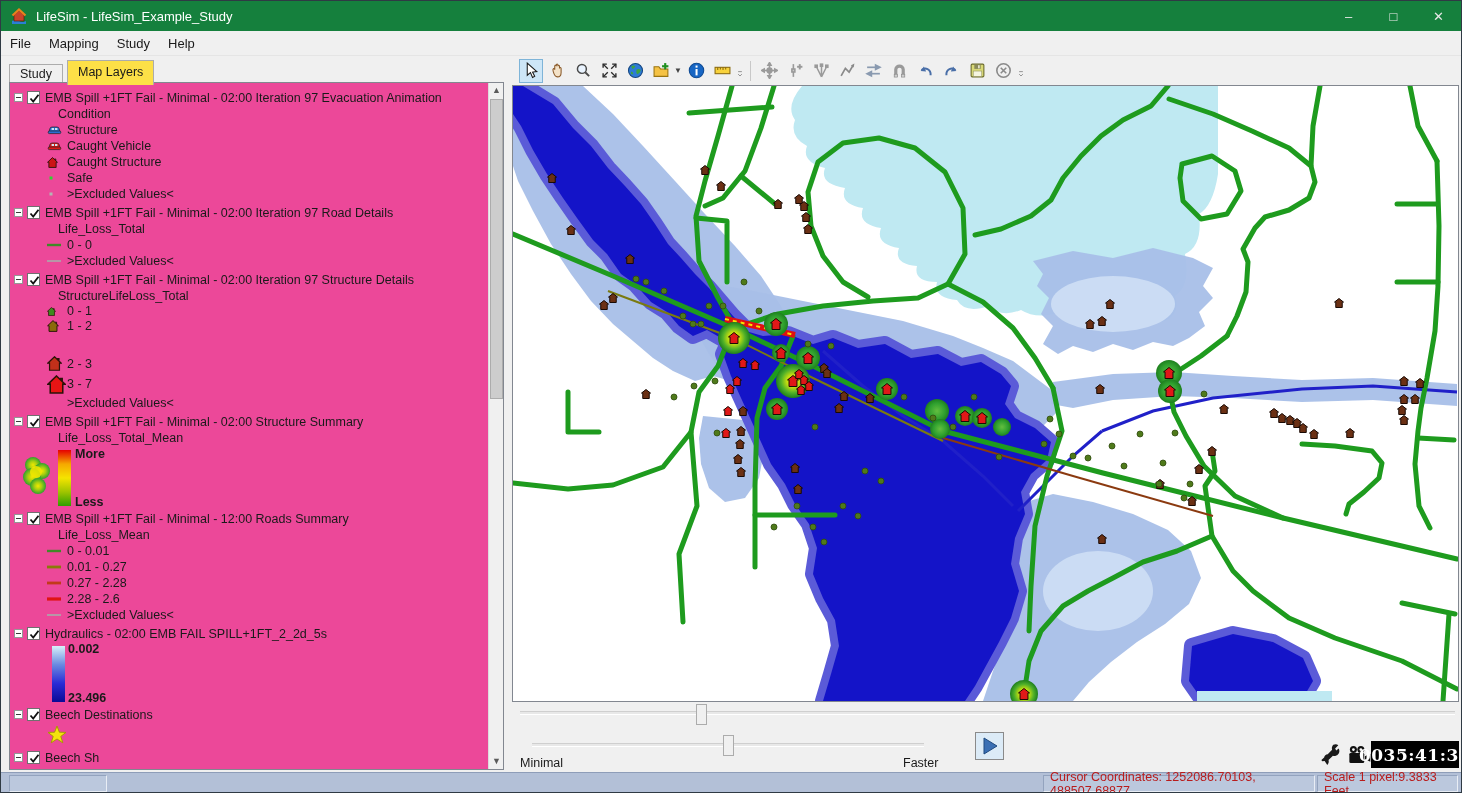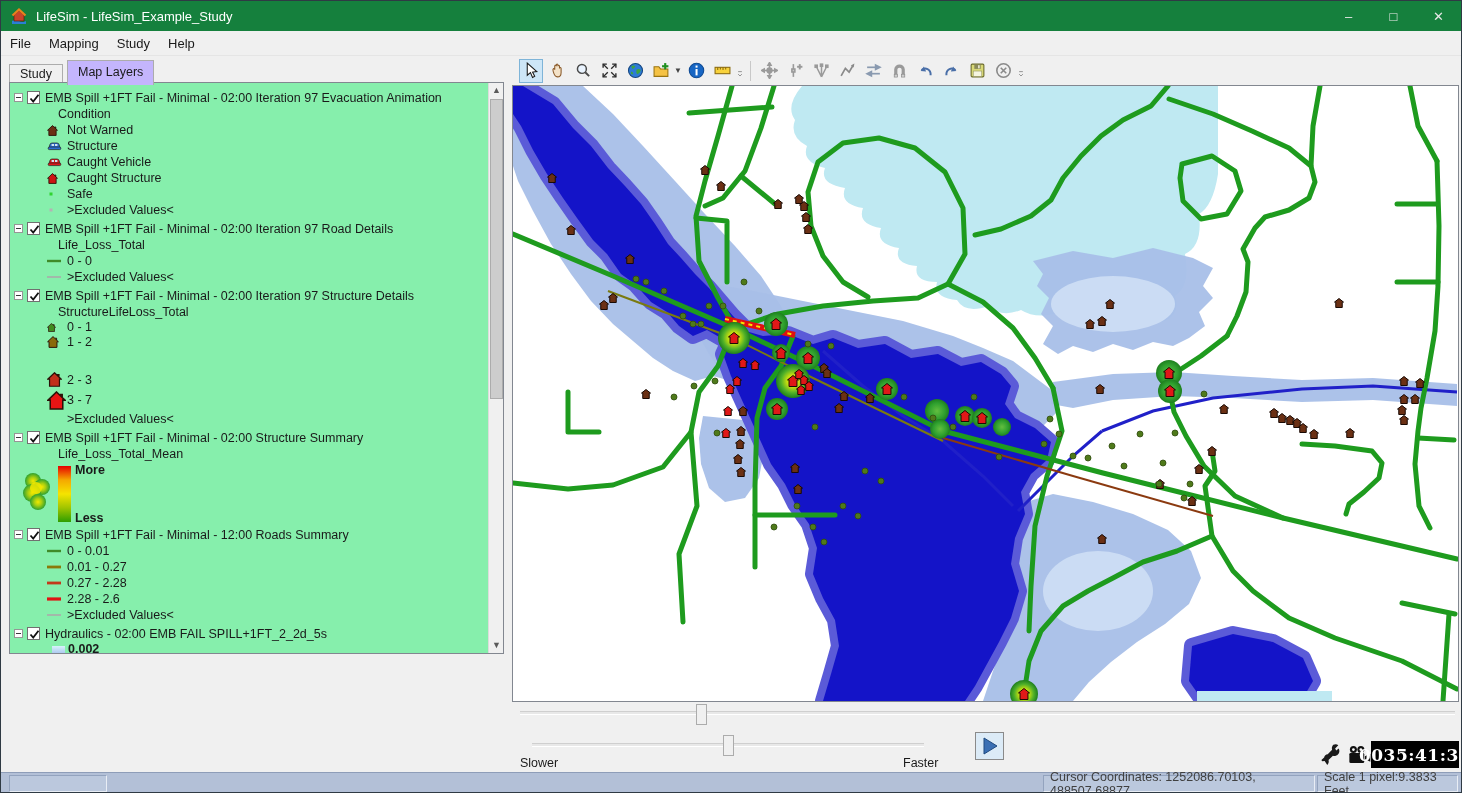--- a/index.html
+++ b/index.html
@@ -9,23 +9,23 @@
   #titlebar{position:absolute;left:0;top:0;width:100%;height:30px;background:#15803d;display:flex;align-items:center;color:#fff;font-size:13px;}
   #titlebar .ticon{width:18px;height:18px;margin:0 8px 0 9px;}
   #wincontrols{margin-left:auto;display:flex;height:100%;}
   .wbtn{width:45px;height:100%;display:flex;align-items:center;justify-content:center;color:#E8E8E8;font-size:13px;}
   
   #menubar{position:absolute;left:0;top:30px;width:100%;height:25px;background:#F0F0F0;display:flex;align-items:center;font-size:13px;color:#1a1a1a;border-bottom:1px solid #E5E5E5;}
   .menuitem{padding:12px 9px;}
   
   #tabstrip{position:absolute;left:0;top:55px;width:511px;height:29px;}
   .tab{position:absolute;bottom:0;height:21px;padding:2px 10px;font-size:12.5px;background:#F0F0F0;border:1px solid #ACACAC;border-bottom:none;color:#1a1a1a;}
-  .tab.active{height:25px;background:#c4b5fd;z-index:2;padding-top:4px;}
+  .tab.active{height:25px;background:#fde047;z-index:2;padding-top:4px;}
   
-  #treepanel{position:absolute;left:8px;top:81px;width:495px;height:572px;background:#86efac;border:1px solid #828790;overflow:hidden;}
+  #treepanel{position:absolute;left:8px;top:81px;width:495px;height:688px;background:#ec4899;border:1px solid #828790;overflow:hidden;}
   #treescroll{position:absolute;right:0;top:0;width:15px;height:100%;background:#F0F0F0;border-left:1px solid #DCDCDC;}
   #treescroll .chev{position:absolute;left:0;width:15px;height:15px;color:#5A5A5A;font-size:9px;text-align:center;line-height:15px;}
   #treescroll .thumb{position:absolute;left:1px;top:16px;width:13px;height:300px;background:#CDCDCD;}
   #tree{position:absolute;left:2px;top:4px;right:16px;font-size:12.5px;color:#1a1a1a;}
   .lrow{display:flex;align-items:center;height:17px;margin-top:2px;}
   .expbox{width:9px;height:9px;border:1px solid #969696;background:#fff;position:relative;margin:0 4px 0 2px;flex:none;}
   .expbox:before{content:"";position:absolute;left:1px;top:3px;width:5px;height:1px;background:#3a3a3a;}
   .cbox{width:13px;height:13px;border:1px solid #707070;background:#fff;margin-right:5px;flex:none;position:relative;}
   .cbox svg{position:absolute;left:0;top:0;}
   .legrow{display:flex;align-items:center;height:16px;margin-left:35px;}
@@ -45,21 +45,21 @@
   #mapwrap{position:absolute;left:511px;top:84px;width:947px;height:617px;border:1px solid #828790;background:#fff;}
   
   #controls{position:absolute;left:511px;top:701px;width:951px;height:70px;background:#F0F0F0;}
   .track{position:absolute;height:4px;border-top:1px solid #CFCFCF;border-bottom:1px solid #FFFFFF;background:#E8E8E8;}
   .thumb{position:absolute;width:11px;height:21px;background:#F0F0F0;border:1px solid #ACACAC;}
   .sliderlabel{position:absolute;font-size:12.5px;color:#1a1a1a;}
   #playbtn{position:absolute;left:463px;top:30px;width:29px;height:28px;background:#DCEBF7;border:1px solid #8A8A8A;display:flex;align-items:center;justify-content:center;}
   .ctlbtn{position:absolute;width:26px;height:25px;display:flex;align-items:center;justify-content:center;}
   #timebox{position:absolute;left:859px;top:39px;width:88px;height:27px;background:#000;color:#fff;display:flex;align-items:center;justify-content:center;font-family:"DejaVu Serif",serif;font-size:17px;font-weight:bold;letter-spacing:.5px;}
   
-  #statusbar{position:absolute;left:0;top:771px;width:100%;height:22px;background:#B3C0D7;border-top:1px solid #8E9DB8;font-size:12.5px;color:#404040;}
+  #statusbar{position:absolute;left:0;top:771px;width:100%;height:22px;background:#B3C0D7;border-top:1px solid #8E9DB8;font-size:12.5px;color:#b91c1c;}
   .sbox{position:absolute;top:2px;height:17px;border:1px solid;border-color:#93A3BE #E8EDF5 #E8EDF5 #93A3BE;background:#BBC8DD;display:flex;align-items:center;justify-content:center;padding:0 6px;}
 </style>
 </head>
 <body>
 
 <div id="win">
 
   <div id="titlebar">
     <svg class="ticon" viewBox="0 0 18 18">
       <path d="M2,14 Q5,12 9,14 Q13,16 16,14 L16,17 L2,17 Z" fill="#2A7FD4"></path>
@@ -93,28 +93,20 @@
           <span class="cbox">
             <svg width="13" height="13" viewBox="0 0 13 13">
               <path d="M2.5,6.5 L5.2,9.5 L10.5,2.8" fill="none" stroke="#111" stroke-width="1.8"></path>
             </svg>
           </span>
           <span>EMB Spill +1FT Fail - Minimal - 02:00 Iteration 97 Evacuation Animation</span>
         </div>
         <div class="legrow">
           <span class="legico" style="width: 11px;"></span>
           <span>Condition</span>
-        </div>
-        <div class="legrow">
-          <span class="legico">
-            <svg width="11" height="11" viewBox="0 0 10 10">
-              <path d="M5,0.5 L9.5,4.8 L8.3,4.8 L8.3,9.5 L1.7,9.5 L1.7,4.8 L0.5,4.8 Z M6.8,1.8 L8,1.8 L8,3.4" fill="#6B3014" stroke="#2A1208" stroke-width="0.8"></path>
-            </svg>
-          </span>
-          <span>Not Warned</span>
         </div>
         <div class="legrow">
           <span class="legico">
             <svg width="15" height="12" viewBox="0 0 15 12">
               <path d="M2,8 L2.8,4.8 Q3.2,3 5,3 L10,3 Q11.8,3 12.2,4.8 L13,8 Z" fill="#2A6FD4" stroke="#222" stroke-width="0.7"></path>
               <rect x="1.2" y="7" width="12.6" height="2.6" rx="1.2" fill="#2A6FD4" stroke="#222" stroke-width="0.7"></rect>
               <rect x="4.6" y="4" width="2.4" height="2" fill="#cfe2ef"></rect>
               <rect x="8" y="4" width="2.4" height="2" fill="#cfe2ef"></rect>
             </svg>
           </span>
@@ -266,20 +258,24 @@
           <div class="gradlabel" style="left:23px;top:47px">Less</div>
         </div>
         <div class="lrow">
           <span class="expbox"></span>
           <span class="cbox">
             <svg width="13" height="13" viewBox="0 0 13 13">
               <path d="M2.5,6.5 L5.2,9.5 L10.5,2.8" fill="none" stroke="#111" stroke-width="1.8"></path>
             </svg>
           </span>
           <span>EMB Spill +1FT Fail - Minimal - 12:00 Roads Summary</span>
+        </div>
+        <div class="legrow">
+          <span class="legico" style="width: 11px;"></span>
+          <span>Life_Loss_Mean</span>
         </div>
         <div class="legrow">
           <span class="legico">
             <svg width="16" height="6">
               <line x1="0" y1="3" x2="14" y2="3" stroke="#3F8A28" stroke-width="2.4"></line>
             </svg>
           </span>
           <span>0 - 0.01</span>
         </div>
         <div class="legrow">
@@ -710,21 +706,21 @@
           <circle cx="486" cy="371" r="3" fill="#4F7A1A" stroke="#2E4A0E" stroke-width="0.8"></circle>
         </g>
     </svg>
   </div>
 
   <div id="controls">
     <div class="track" style="left:8px;right:8px;top:9px"></div>
     <div class="thumb" id="thumb1" style="top: 2px; left: 184px;"></div>
     <div class="track" style="left:20px;width:392px;top:41px"></div>
     <div class="thumb" id="thumb2" style="top: 33px; left: 211px;"></div>
-    <div class="sliderlabel" style="left:8px;top:54px">Slower</div>
+    <div class="sliderlabel" style="left:8px;top:54px">Minimal</div>
     <div class="sliderlabel" style="left:391px;top:54px">Faster</div>
     <div id="playbtn">
       <svg width="20" height="20" viewBox="0 0 20 20">
           <path d="M4,2 L17,10 L4,18 Z" fill="#3A6FB4" stroke="#1F4A80" stroke-width="1"></path>
         </svg>
     </div>
     <div class="ctlbtn" style="left:806px;top:40px">
       <svg width="22" height="22" viewBox="0 0 16 16">
           <path d="M13.6,3.2 C14.4,4.6 14.2,6.4 13,7.6 C12,8.6 10.6,8.9 9.4,8.5 L6.2,11.7 C6.6,12.9 6.3,14.3 5.3,15.3 L3.4,12.4 L1.6,12.6 L1,11.6 L3,9.8 C3.2,8.5 4.3,7.5 5.6,7.4 L8.8,4.2 C8.4,3 8.7,1.6 9.7,0.6 C10.9,-0.2 12.4,0 13.3,0.9 L11,3.2 L11.8,4.8 L13.6,3.2 Z" fill="#1a1a1a"></path>
         </svg>

